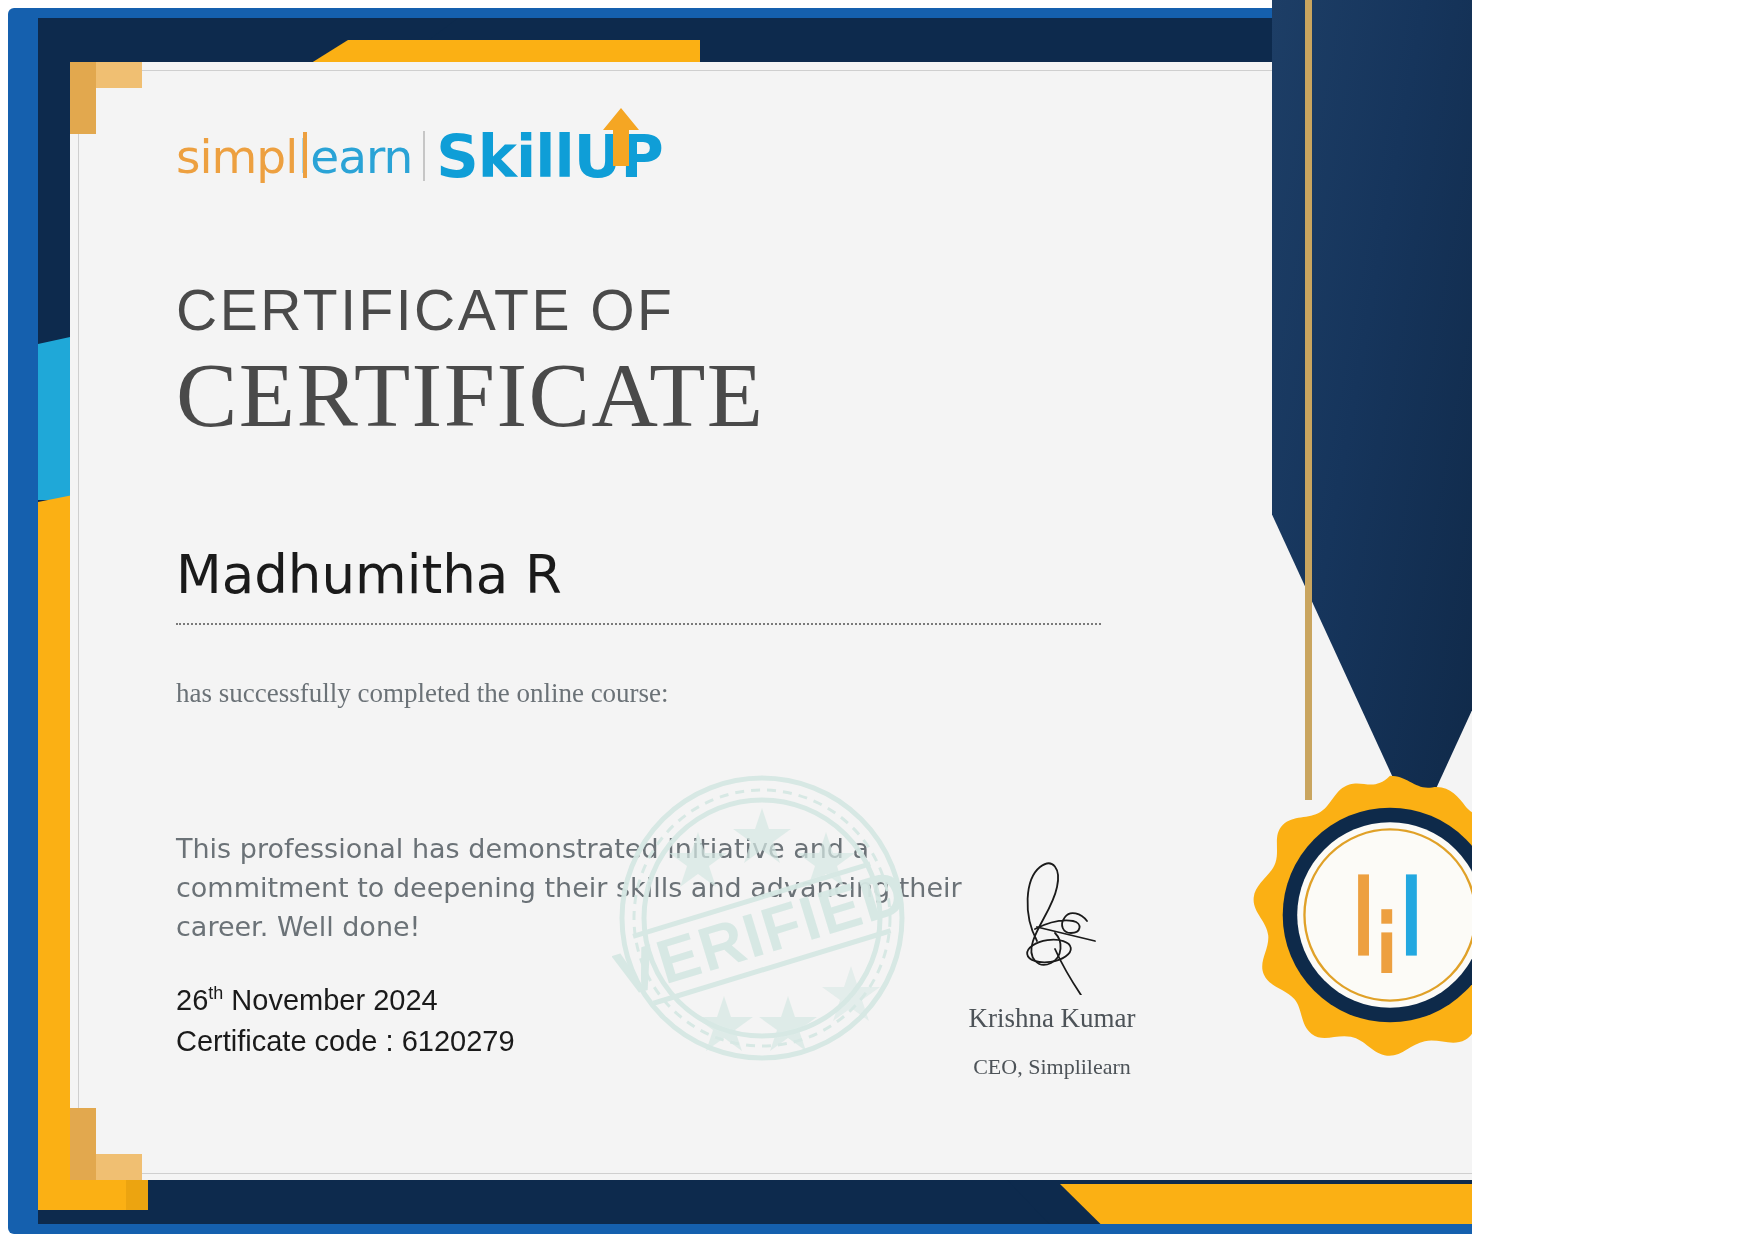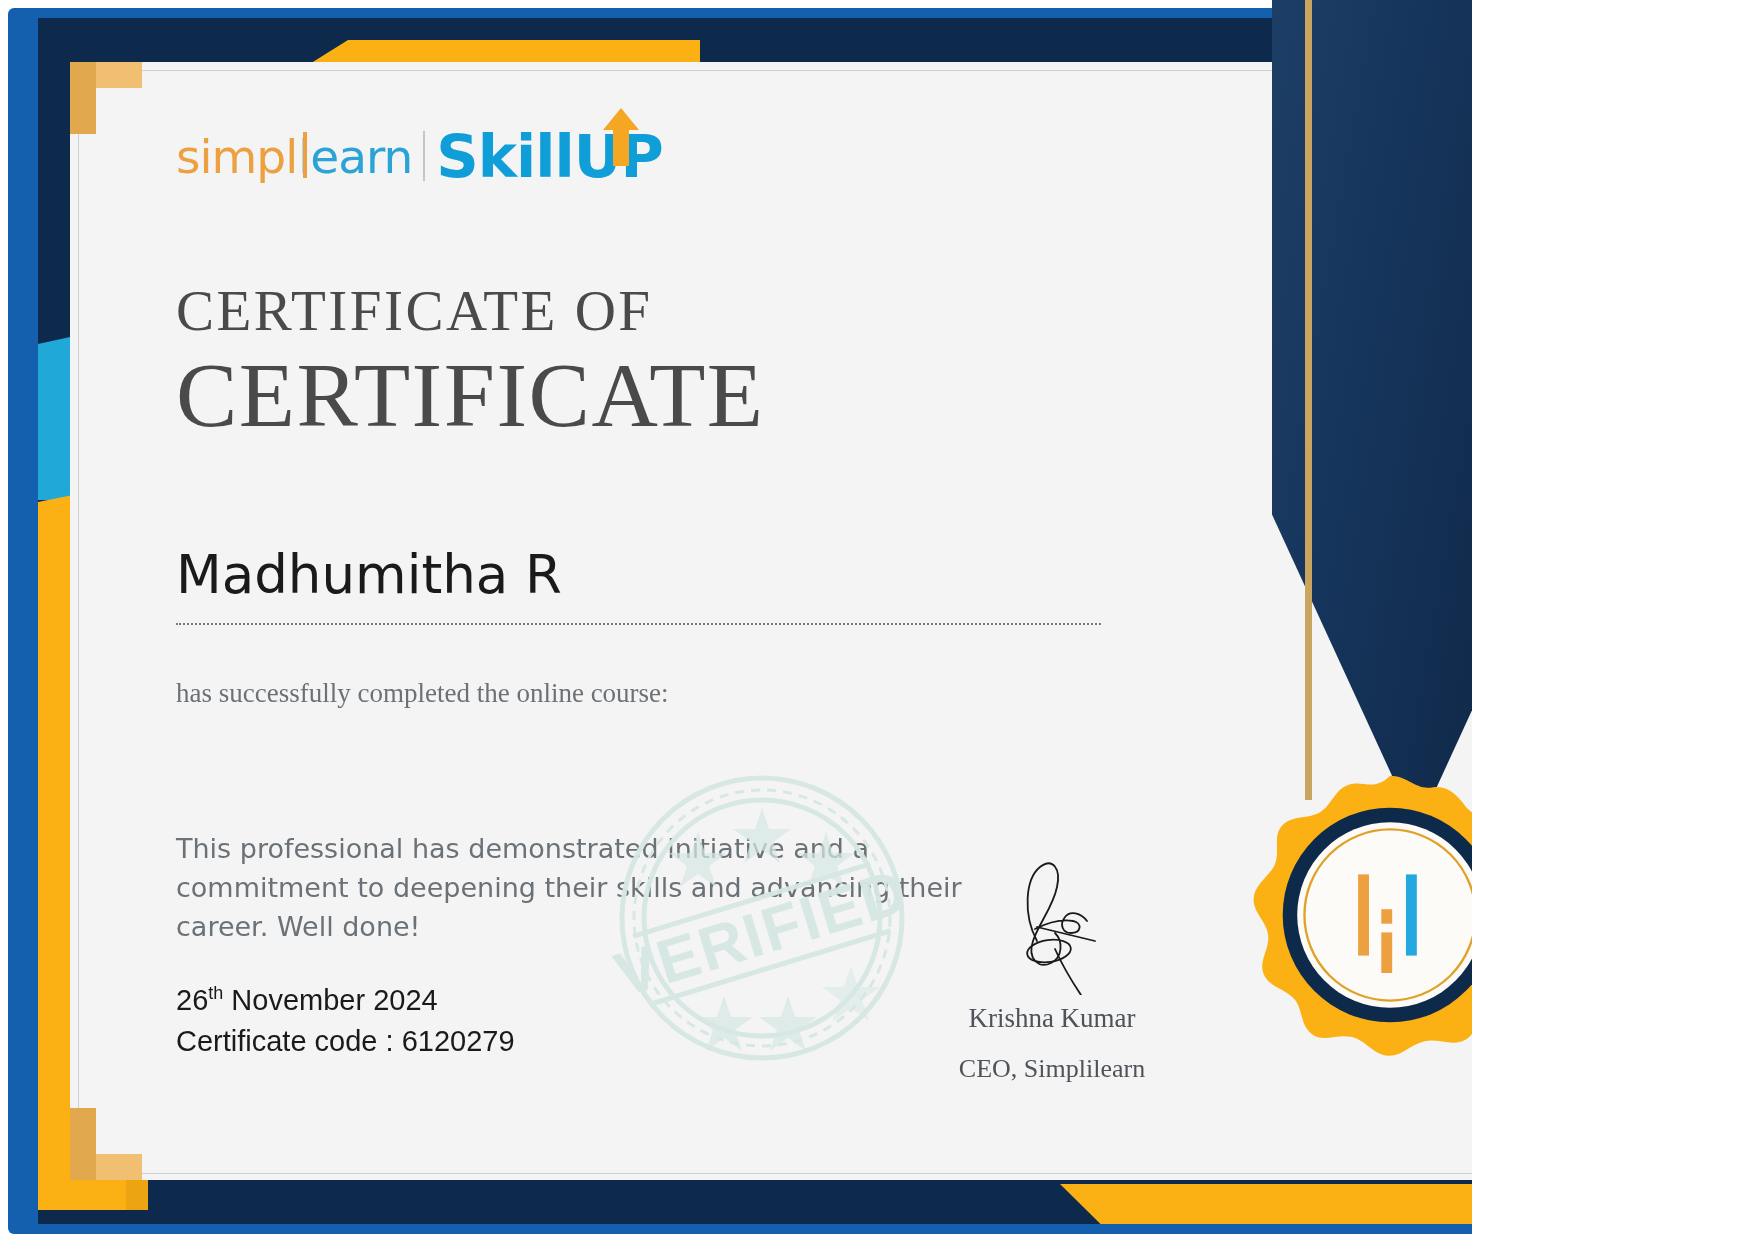--- a/index.html
+++ b/index.html
@@ -144,21 +144,21 @@
   .logo-arrow{
     position:absolute;right:22px;top:-20px;
   }
   .logo-idot{
     position:absolute;left:127px;top:4px;width:4px;height:46px;background:#eda040;
   }
 
   
   .h-certof{
     position:absolute;left:176px;top:282px;
-    font-family:Liberation Serif, serif;
+    font-family:Liberation Sans, sans-serif;
     font-size:57px;color:#4a4a4a;letter-spacing:2.5px;
     line-height:1;
   }
   .h-completion{
     position:absolute;left:176px;top:349px;
     font-family:"Liberation Serif", serif;
     font-size:92px;color:#4a4a4a;letter-spacing:1.5px;
     line-height:1;
   }
 
@@ -201,21 +201,21 @@
   .sig-block{
     position:absolute;left:952px;top:880px;width:200px;text-align:center;
   }
   .sig-mark{height:115px;display:flex;align-items:flex-end;justify-content:center;}
   .sig-name{
     font-family:"Liberation Serif", serif;
     font-size:27px;color:#4d5358;margin-top:8px;
   }
   .sig-title{
     font-family:"Liberation Serif", serif;
-    font-size:26px;color:#4d5358;margin-top:20px;
+    font-size:22px;color:#4d5358;margin-top:20px;
   }
 
   
   .stamp{
     position:absolute;left:612px;top:768px;width:300px;height:300px;
     opacity:.95;pointer-events:none;
   }
 
   
   .seal{

